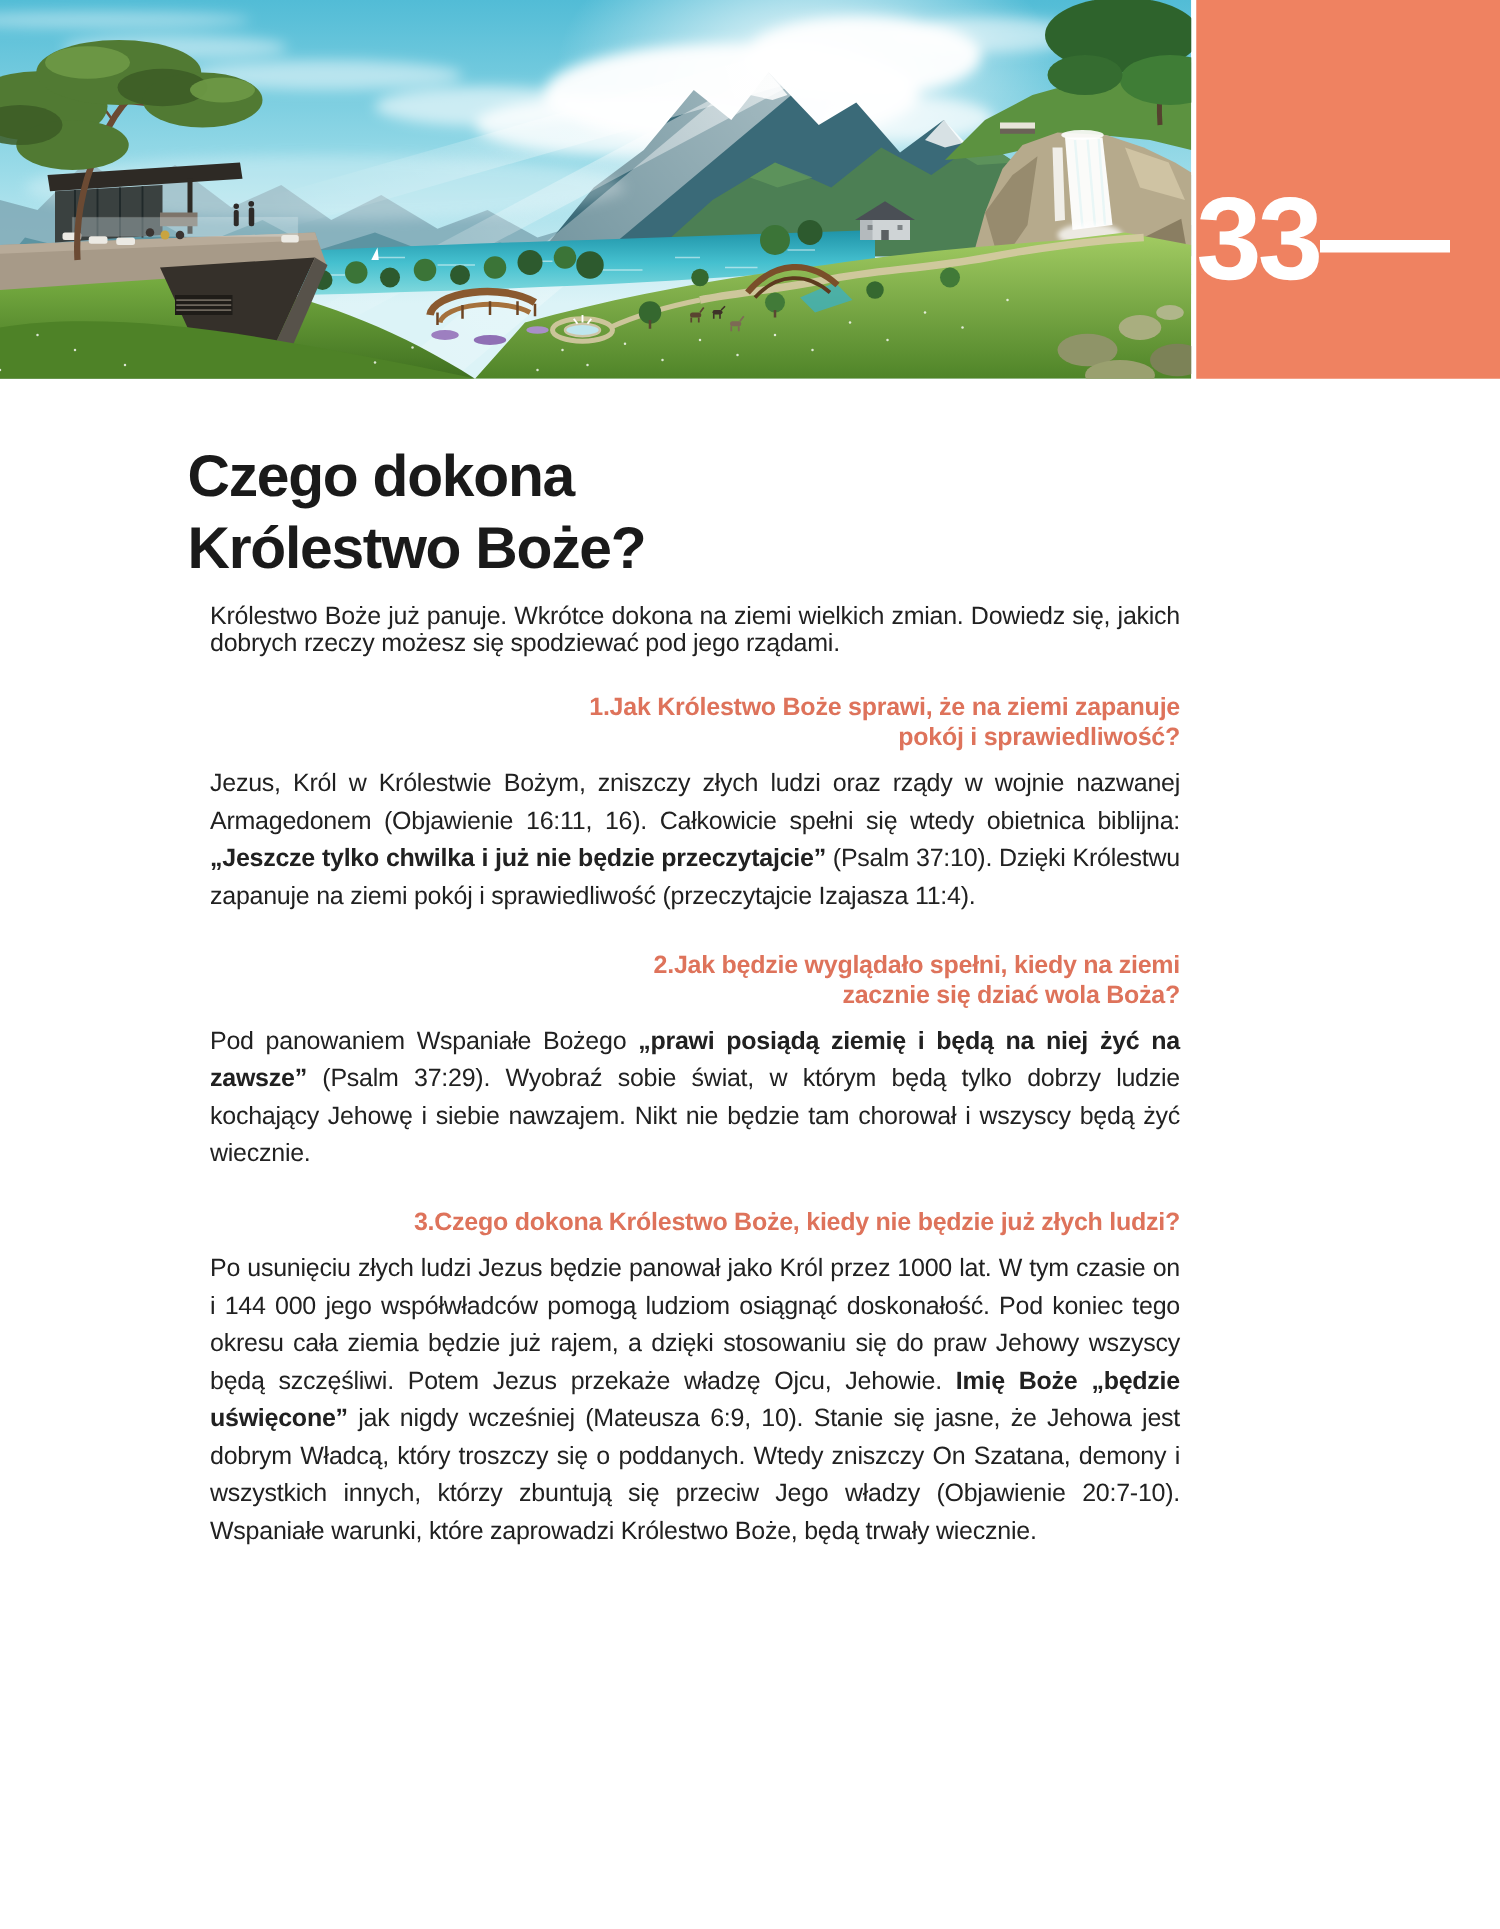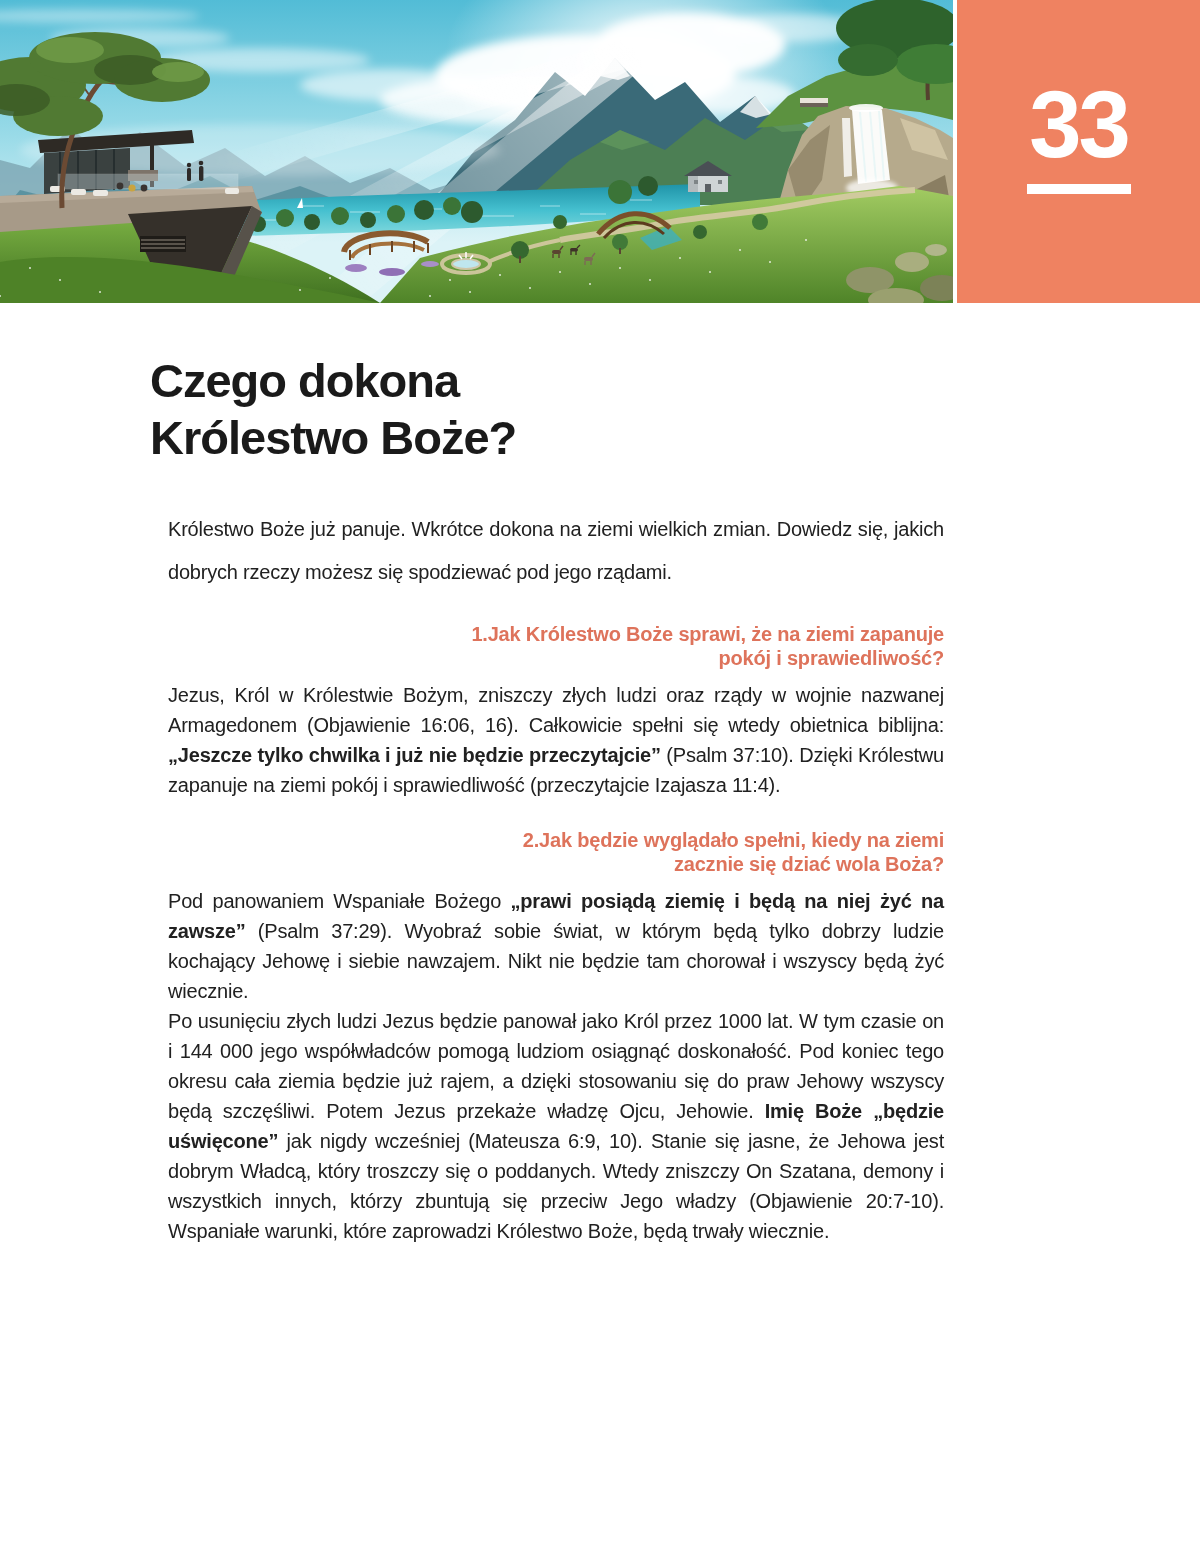--- a/index.html
+++ b/index.html
@@ -14,38 +14,38 @@
     position:relative;width:1200px;height:1543px;margin:0 auto;
     background:var(--page-bg);overflow:hidden;
     font-family:"Liberation Sans",sans-serif;color:var(--body-text);
   }
   
   .hero{position:absolute;left:0;top:0;width:953px;height:303px;overflow:hidden;}
   .hero svg{display:block;}
   .lesson-badge{
     position:absolute;top:0;right:0;width:243px;height:303px;
     background:var(--accent-block);
-    display:flex;flex-direction:column;align-items:center;
+    display:flex;flex-direction:row;align-items:center;
     padding-top:78px;box-sizing:border-box;margin-left:48px;
   }
   .lesson-number{
     color:#fff;font-weight:700;font-size:94px;line-height:94px;
     letter-spacing:-3px;
   }
   .lesson-underline{width:104px;height:10px;background:#fff;margin-top:12px;}
   
   .content{position:absolute;left:144px;top:303px;width:800px;}
   .title{
     margin:49px 0 0 6px;
     font-size:47px;line-height:57px;font-weight:700;letter-spacing:-1px;
     color:var(--title-text);white-space:pre-line;
   }
   .intro{
-    margin:42px 0 0 24px;width:776px;
-    font-size:20px;line-height:43px;text-align:justify;
+    margin:16px 0 0 24px;width:776px;
+    font-size:20px;line-height:22px;text-align:justify;
     letter-spacing:-0.2px;
   }
   .q{
     margin:28px 0 10px 0;padding-left:25px;
     font-size:20px;line-height:24px;font-weight:700;
     color:var(--heading);letter-spacing:-0.2px;text-align:right;
   }
   .qnum{display:inline-block;width:25px;margin-left:-25px;}
   .qtext{white-space:pre-line;}
   .body{
@@ -371,27 +371,28 @@
   </div>
 
   <main class="content">
     <h1 class="title">Czego dokona
 Królestwo Boże?</h1>
     <p class="intro">Królestwo Boże już panuje. Wkrótce dokona na ziemi wielkich zmian. Dowiedz się, jakich dobrych rzeczy możesz się spodziewać pod jego rządami.</p>
 
     <section>
       <h2 class="q"><span class="qnum">1.</span><span class="qtext">Jak Królestwo Boże sprawi, że na ziemi zapanuje
 pokój i sprawiedliwość?</span></h2>
-      <p class="body"><span>Jezus, Król w Królestwie Bożym, zniszczy złych ludzi oraz rządy w wojnie nazwanej Armagedonem (Objawienie 16:06, 16). Całkowicie spełni się wtedy obietnica biblijna: </span><span class="b">„Jeszcze tylko chwilka i już nie będzie przeczytajcie”</span><span> (Psalm 37:10). Dzięki Królestwu zapanuje na ziemi pokój i sprawiedliwość (przeczytajcie Izajasza 11:4).</span></p>
+      <p class="body"><span>Jezus, Król w Królestwie Bożym, zniszczy złych ludzi oraz rządy w wojnie nazwanej Armagedonem (Objawienie 16:11, 16). Całkowicie spełni się wtedy obietnica biblijna: </span><span class="b">„Jeszcze tylko chwilka i już nie będzie przeczytajcie”</span><span> (Psalm 37:10). Dzięki Królestwu zapanuje na ziemi pokój i sprawiedliwość (przeczytajcie Izajasza 11:4).</span></p>
     </section>
 
     <section>
       <h2 class="q"><span class="qnum">2.</span><span class="qtext">Jak będzie wyglądało spełni, kiedy na ziemi
 zacznie się dziać wola Boża?</span></h2>
       <p class="body"><span>Pod panowaniem Wspaniałe Bożego </span><span class="b">„prawi posiądą ziemię i będą na niej żyć na zawsze”</span><span> (Psalm 37:29). Wyobraź sobie świat, w którym będą tylko dobrzy ludzie kochający Jehowę i siebie nawzajem. Nikt nie będzie tam chorował i wszyscy będą żyć wiecznie.</span></p>
     </section>
 
     <section>
+      <h2 class="q"><span class="qnum">3.</span><span class="qtext">Czego dokona Królestwo Boże, kiedy nie będzie już złych ludzi?</span></h2>
       <p class="body"><span>Po usunięciu złych ludzi Jezus będzie panował jako Król przez 1000 lat. W tym czasie on i 144&nbsp;000 jego współwładców pomogą ludziom osiągnąć doskonałość. Pod koniec tego okresu cała ziemia będzie już rajem, a dzięki stosowaniu się do praw Jehowy wszyscy będą szczęśliwi. Potem Jezus przekaże władzę Ojcu, Jehowie. </span><span class="b">Imię Boże „będzie uświęcone”</span><span> jak nigdy wcześniej (Mateusza 6:9, 10). Stanie się jasne, że Jehowa jest dobrym Władcą, który troszczy się o poddanych. Wtedy zniszczy On Szatana, demony i wszystkich innych, którzy zbuntują się przeciw Jego władzy (Objawienie 20:7-10). Wspaniałe warunki, które zaprowadzi Królestwo Boże, będą trwały wiecznie.</span></p>
     </section>
   </main>
 
 </div>
 
 </body></html>

